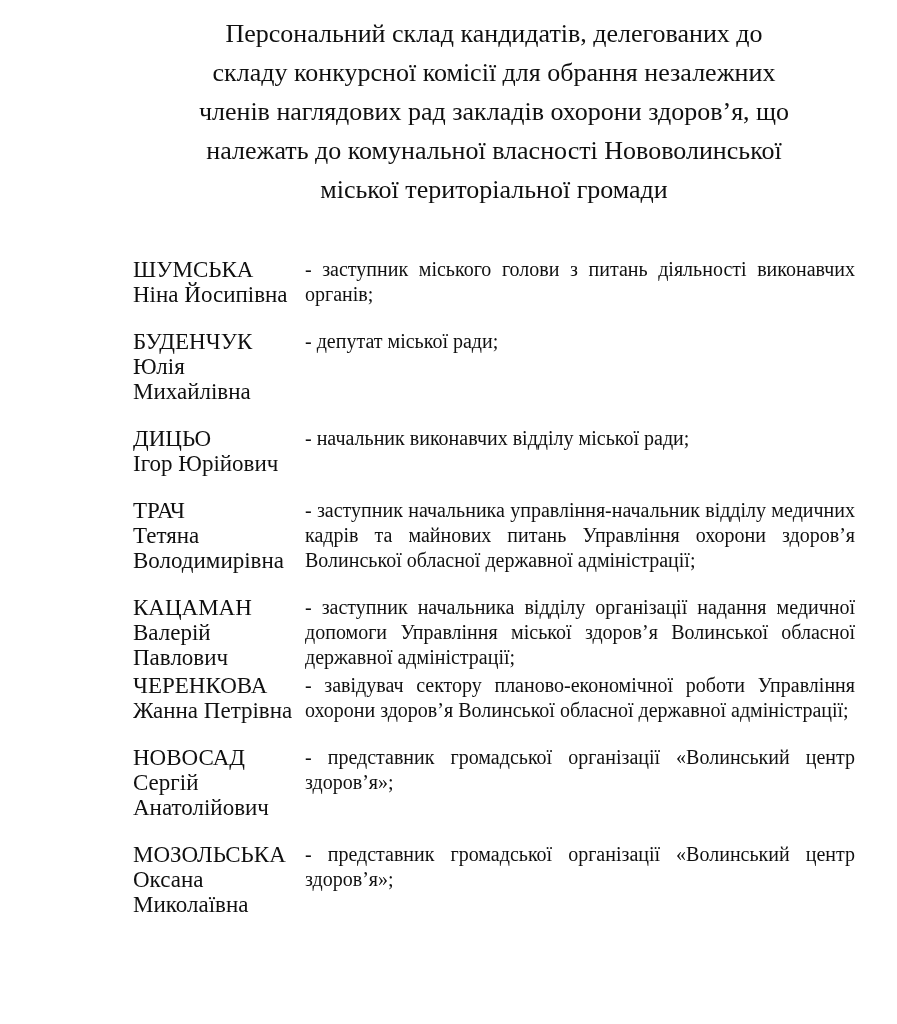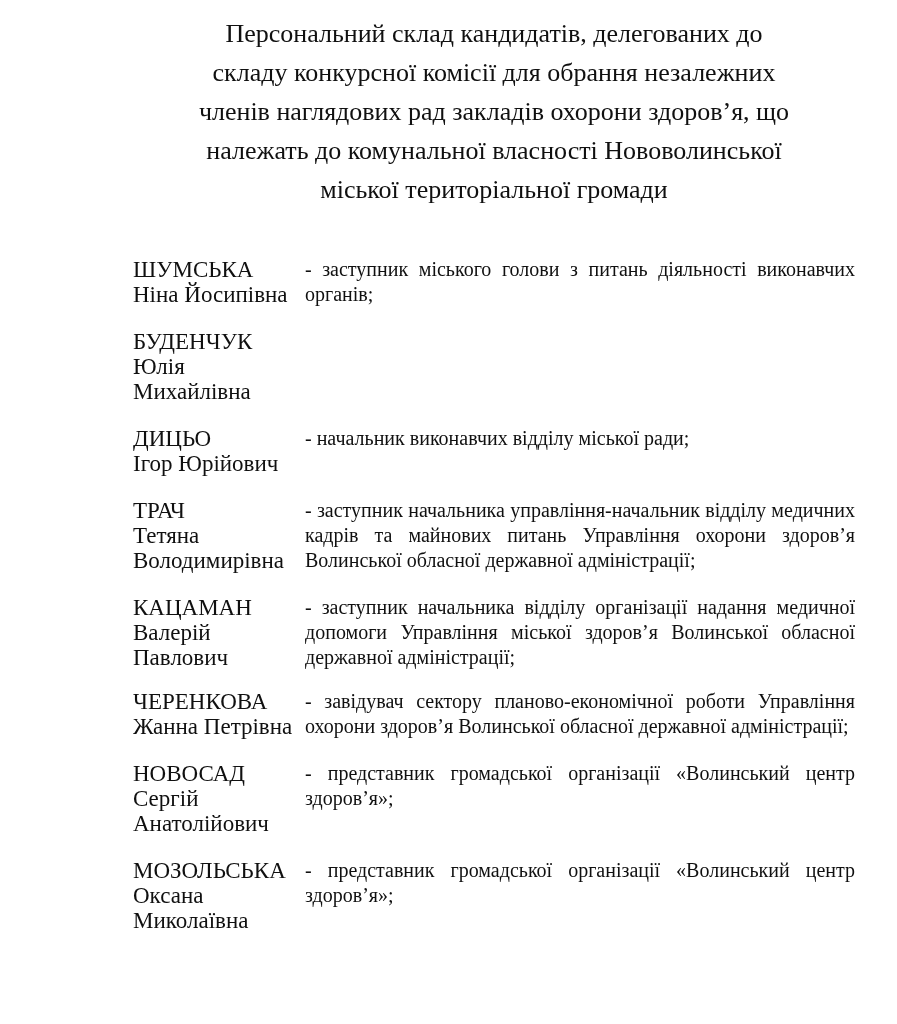--- a/index.html
+++ b/index.html
@@ -28,21 +28,21 @@
   }
   .entries {
     width: 100%;
   }
   .entry {
     display: grid;
     grid-template-columns: 172px 1fr;
     margin-bottom: 22px;
   }
   .entry--tight {
-    margin-bottom: 19px;
+    margin-bottom: 3px;
   }
   .entry-name {
     font-size: 23px;
     line-height: 25px;
     white-space: pre-line;
     padding-right: 6px;
   }
   .entry-role {
     font-size: 20px;
     line-height: 25px;
@@ -64,20 +64,21 @@
 
     <div class="entry">
       <div class="entry-name">ШУМСЬКА
 Ніна Йосипівна</div>
       <div class="entry-role">- заступник міського голови з питань діяльності виконавчих органів;</div>
     </div>
 
     <div class="entry">
       <div class="entry-name">БУДЕНЧУК
 Юлія Михайлівна</div>
+      <div class="entry-role">- депутат міської ради;</div>
     </div>
 
     <div class="entry">
       <div class="entry-name">ДИЦЬО
 Ігор Юрійович</div>
       <div class="entry-role">- начальник виконавчих відділу міської ради;</div>
     </div>
 
     <div class="entry">
       <div class="entry-name">ТРАЧ

